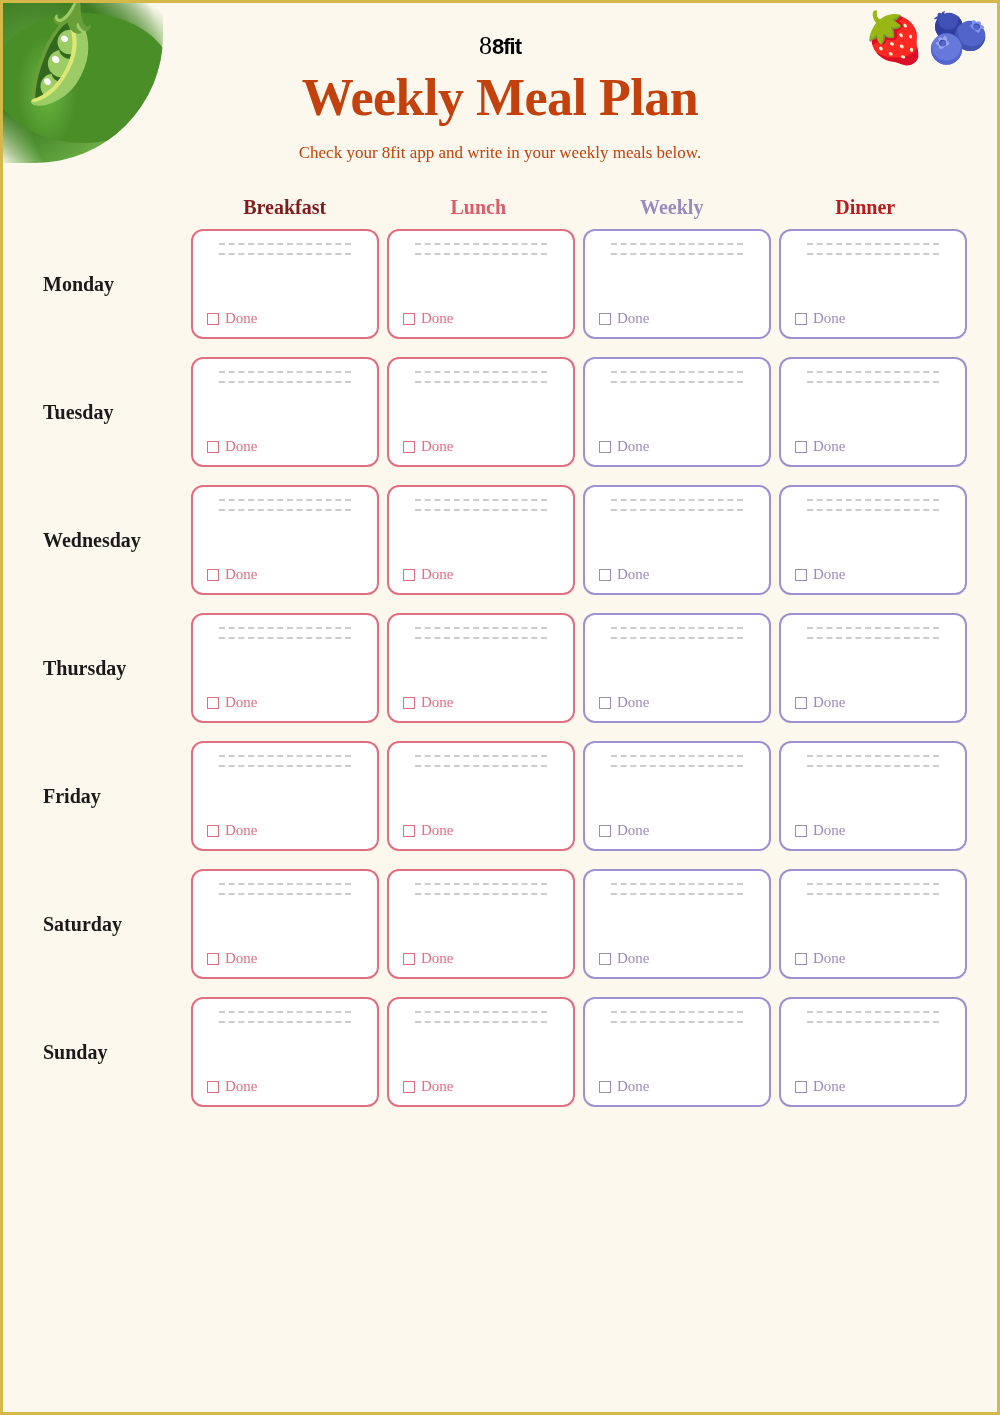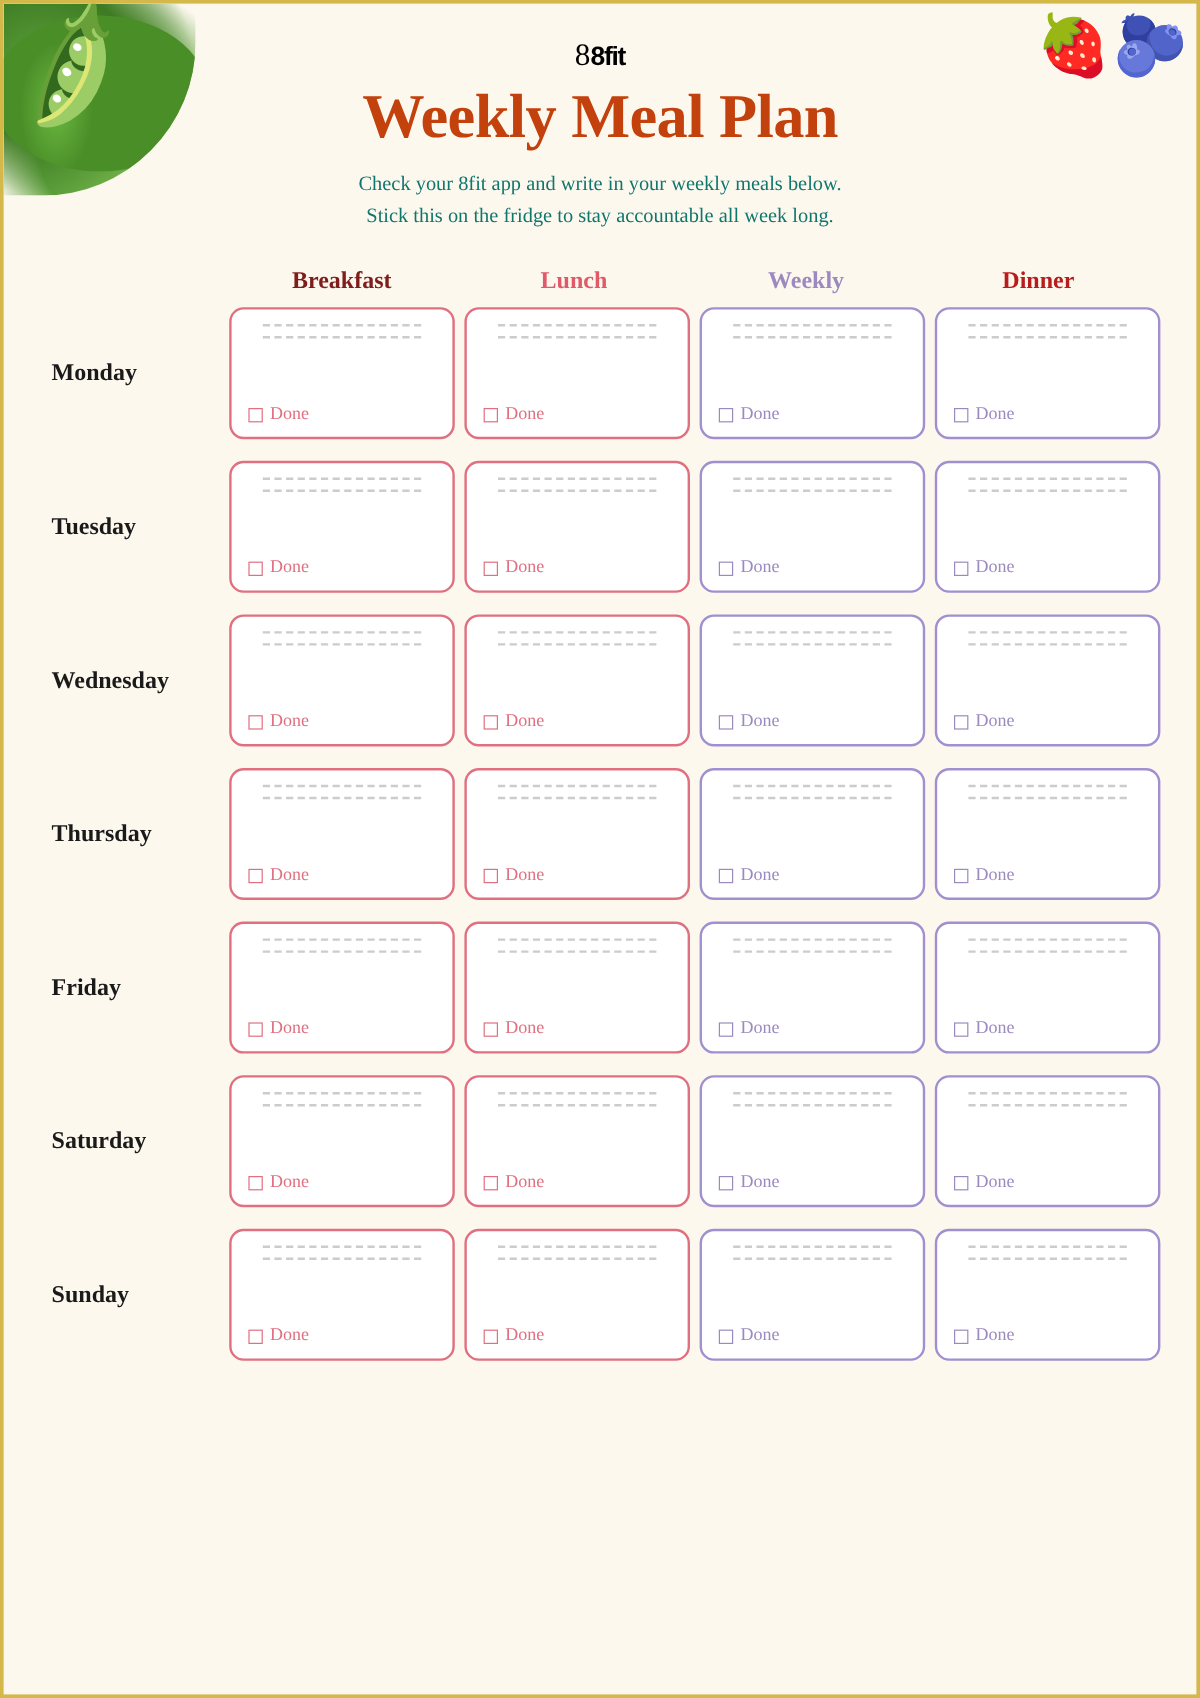--- a/index.html
+++ b/index.html
@@ -69,21 +69,21 @@
       font-size: 52px;
       font-weight: 900;
       color: #c2410c;
       font-family: 'Georgia', serif;
       margin-top: 8px;
       letter-spacing: -0.5px;
     }
 
     .subtitle {
       font-size: 17px;
-      color: #0f766e;
+      color: #c2410c;
       margin-top: 12px;
       line-height: 1.6;
       font-family: 'Georgia', serif;
     }
 
     
     .meal-grid {
       margin: 30px 30px 20px 30px;
     }
 
@@ -207,21 +207,20 @@
 <div class="corner-tl"></div>
 <div class="corner-tr"></div>
 
 <div class="header">
   <div class="logo-area">
     <span class="logo-symbol">8</span><span class="logo-text-part">8fit</span>
   </div>
   <div class="title">Weekly Meal Plan</div>
   <div class="subtitle">
     <span>Check your 8fit app and write in your weekly meals below.</span><br>
-    <span>Stick this on the fridge to stay accountable all week long.</span>
   </div>
 </div>
 
 <div class="meal-grid">
 
   <div class="col-headers">
     <div class="col-header empty"></div>
     <div class="col-header breakfast">Breakfast</div>
     <div class="col-header lunch">Lunch</div>
     <div class="col-header snack">Weekly</div>

